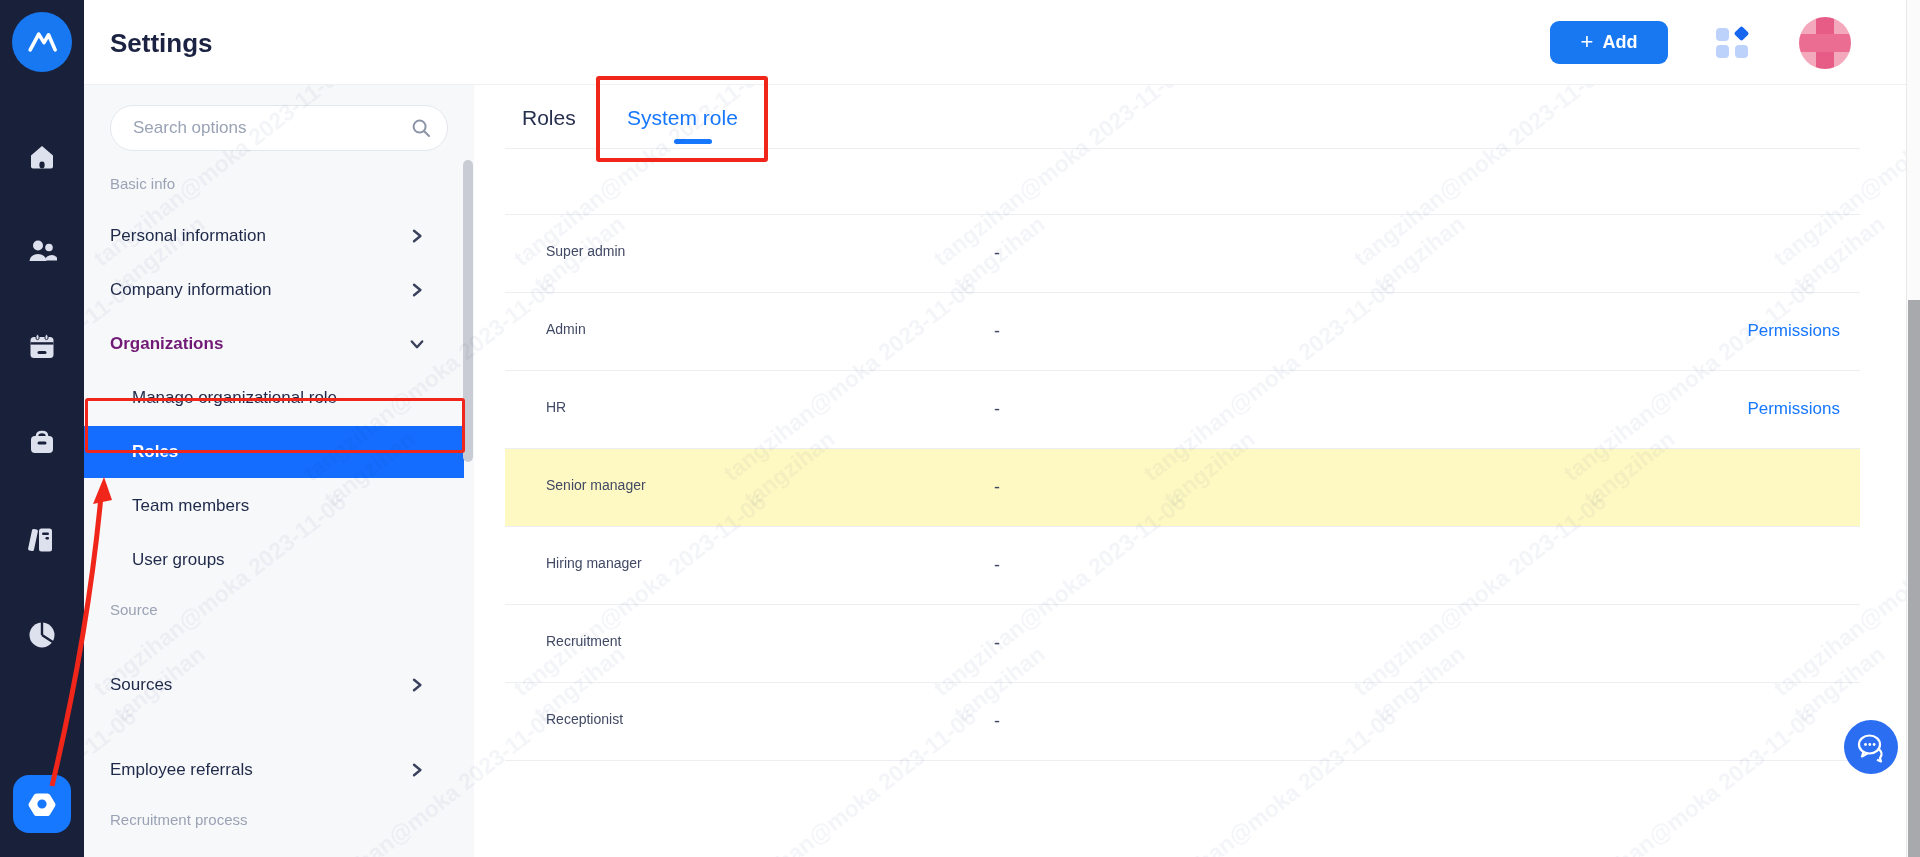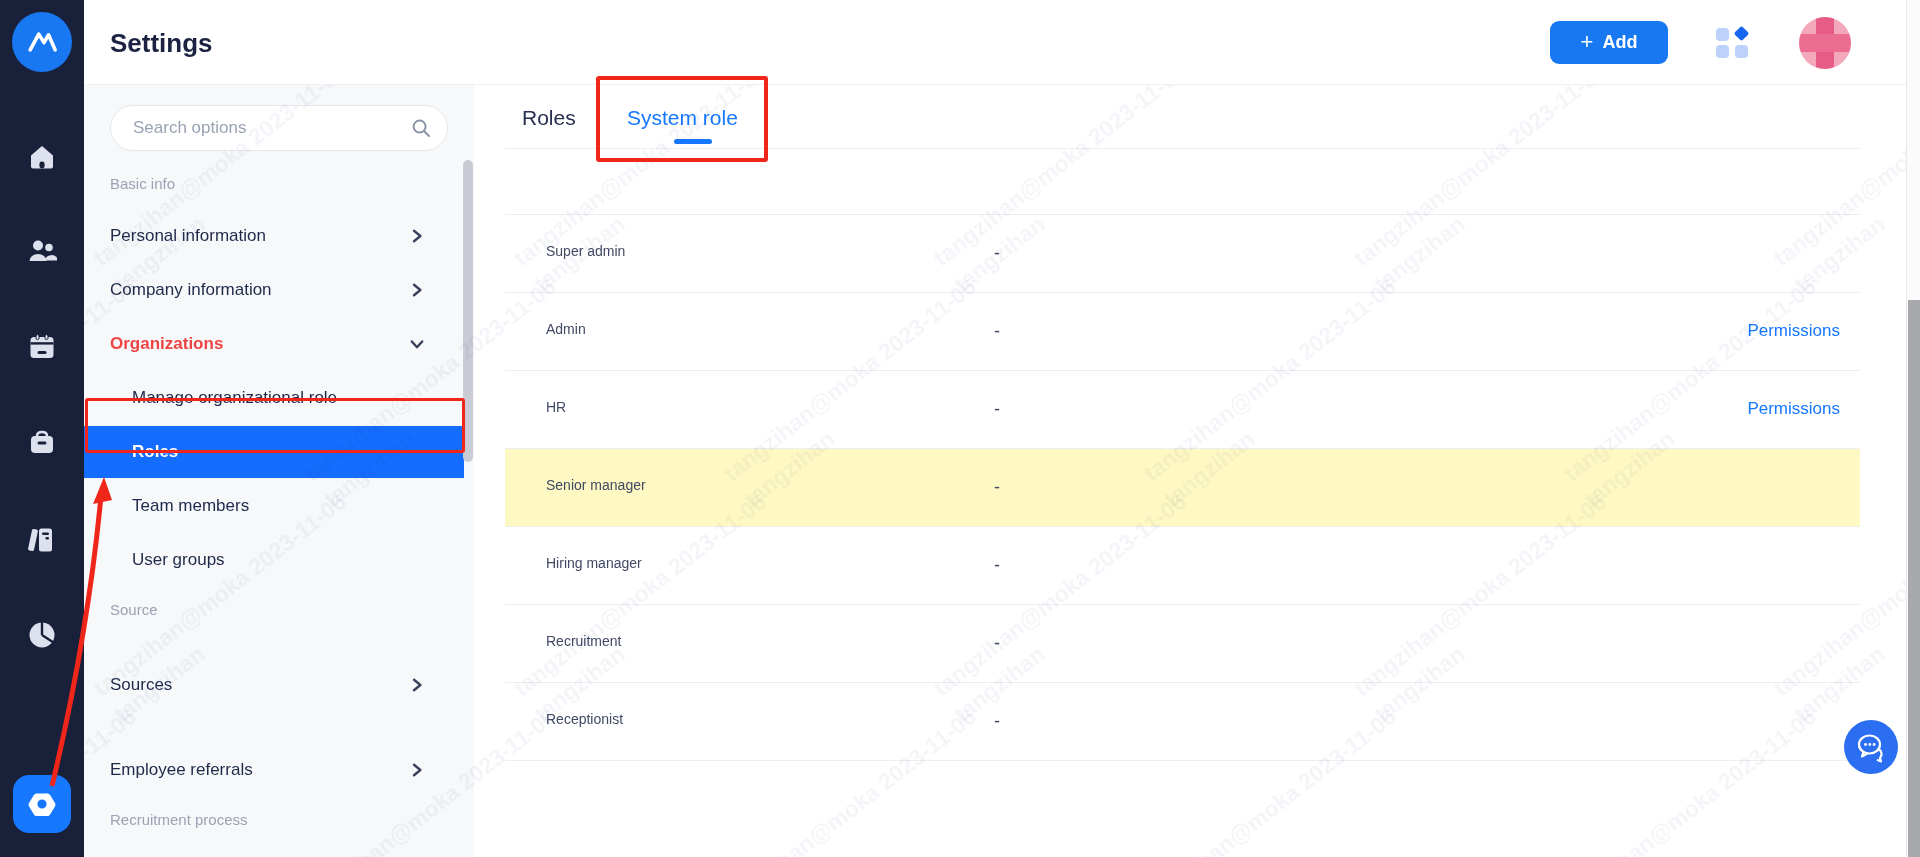--- a/index.html
+++ b/index.html
@@ -40,21 +40,21 @@
   .search-input { position:absolute; left:22px; top:0; width:270px; height:44px; border:none; outline:none;
                 background:transparent; font-size:17px; color:#3a4258; font-family:"Liberation Sans",sans-serif; }
   .search-input::placeholder { color:#9aa3b5; }
   .search-icon { position:absolute; right:16px; top:12px; width:20px; height:20px; color:#8b93a7; }
   .side-scroll { position:absolute; left:379px; top:75px; width:10px; height:302px; border-radius:5px; background:#c9ccd4; }
 
   .section-label { position:absolute; left:26px; height:20px; font-size:15px; font-weight:400; color:#9aa2b4; }
   .side-item { position:absolute; left:0; width:380px; height:48px; display:flex; align-items:center; cursor:pointer; }
   .side-item .lbl { position:absolute; left:26px; font-size:17px; color:#1f2949; }
   .side-item.sub .lbl { left:48px; }
-  .side-item.accent .lbl { color:#ef4444; font-weight:700; }
+  .side-item.accent .lbl { color:#701a75; font-weight:700; }
   .side-item.selected { background:#146dff; }
   .side-item.selected .lbl { color:#fff; font-weight:700; }
   .chev { position:absolute; right:40px; top:17px; width:14px; height:14px; color:#39415c; }
 
   
   .main { position:absolute; left:474px; top:85px; width:1432px; height:772px; background:#fff; }
   .tab { position:absolute; top:21px; font-size:21px; color:#272f4e; cursor:pointer; }
   .tab.active { color:#1677ff; font-weight:400; }
   .tab-underline { position:absolute; left:200px; top:54px; width:38px; height:5px; border-radius:3px; background:#1677ff; }
   .tab-divider { position:absolute; left:31px; top:63px; width:1355px; height:1px; background:#eceef2; }

